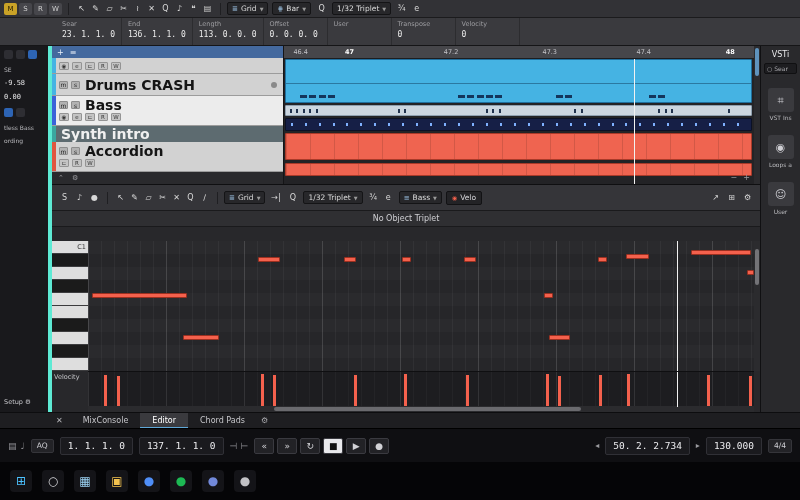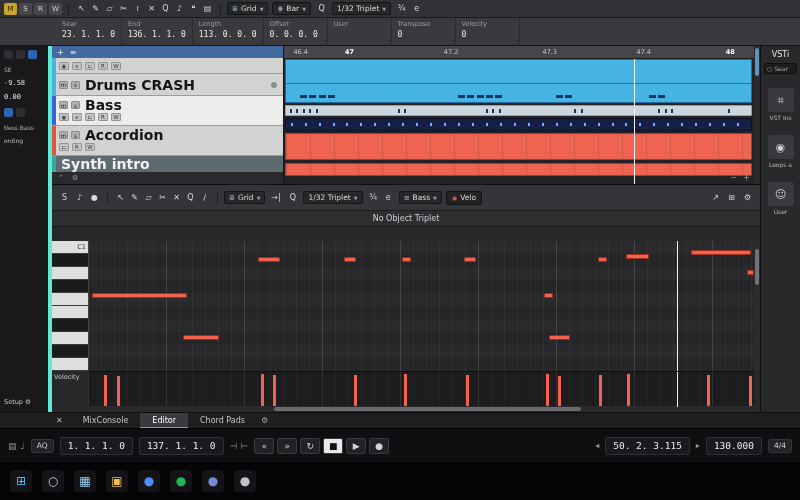--- a/index.html
+++ b/index.html
@@ -285,37 +285,37 @@
               <div class="tname">Bass</div>
             </div>
             <div class="tbtns">
               <div class="tbtn">◉</div>
               <div class="tbtn">e</div>
               <div class="tbtn">⊏</div>
               <div class="tbtn">R</div>
               <div class="tbtn">W</div>
             </div>
           </div>
+          <div class="trow synth" style="height: 16px;">
+            <div class="cstrip" style="background: rgb(58, 167, 160);"></div>
+            <div class="line1">
+              <div class="tname">Synth intro</div>
+            </div>
+          </div>
           <div class="trow" style="height: 30px;">
             <div class="cstrip" style="background: rgb(224, 85, 64);"></div>
             <div class="line1">
               <div class="msbtn">m</div>
               <div class="msbtn">s</div>
               <div class="tname">Accordion</div>
             </div>
             <div class="tbtns">
               <div class="tbtn">⊏</div>
               <div class="tbtn">R</div>
               <div class="tbtn">W</div>
-            </div>
-          </div>
-          <div class="trow synth" style="height: 16px;">
-            <div class="cstrip" style="background: rgb(58, 167, 160);"></div>
-            <div class="line1">
-              <div class="tname">Synth intro</div>
             </div>
           </div>
         </div>
       <div class="tl-footer" id="tlfooter">
           <div>⌃</div>
           <div>⚙</div>
         </div>
     </div>
 
     <div class="arrange">
@@ -568,21 +568,21 @@
     <div style="display:flex;gap:3px;" id="tpbuttons">
         <div class="tp-btn">«</div>
         <div class="tp-btn">»</div>
         <div class="tp-btn">↻</div>
         <div class="tp-btn active">■</div>
         <div class="tp-btn">▶</div>
         <div class="tp-btn">●</div>
       </div>
     <div class="spacer"></div>
     <span class="tp-arrow" id="nudgeL">◂</span>
-    <div class="tp-display">50. 2. 3.115</div>
+    <div class="tp-display">50. 2. 2.734</div>
     <span class="tp-arrow" id="nudgeR">▸</span>
     <div class="tp-display">130.000</div>
     <div class="tp-chip">4/4</div>
   </div>
 
   <div class="taskbar" id="taskbar">
       <div class="tb-ic" style="color: rgb(76, 194, 255); background: rgb(20, 20, 24);">⊞</div>
       <div class="tb-ic" style="color: rgb(216, 216, 220); background: rgb(20, 20, 24);">○</div>
       <div class="tb-ic" style="color: rgb(154, 208, 240); background: rgb(20, 20, 24);">▦</div>
       <div class="tb-ic" style="color: rgb(242, 193, 78); background: rgb(20, 20, 24);">▣</div>

